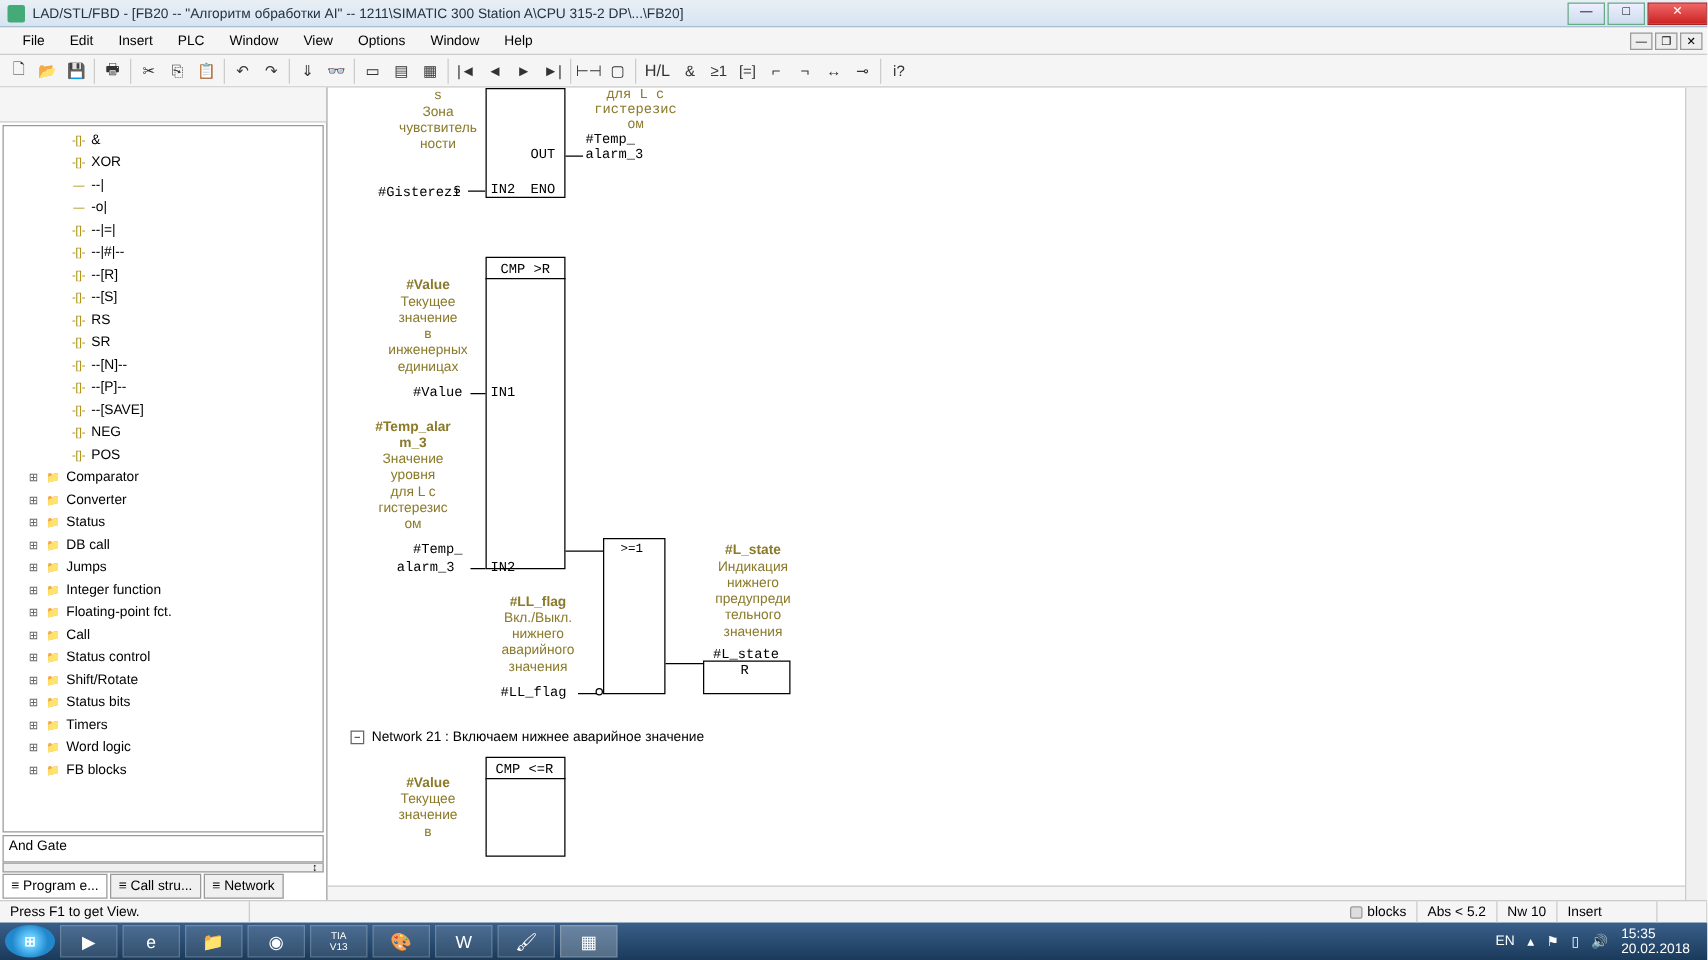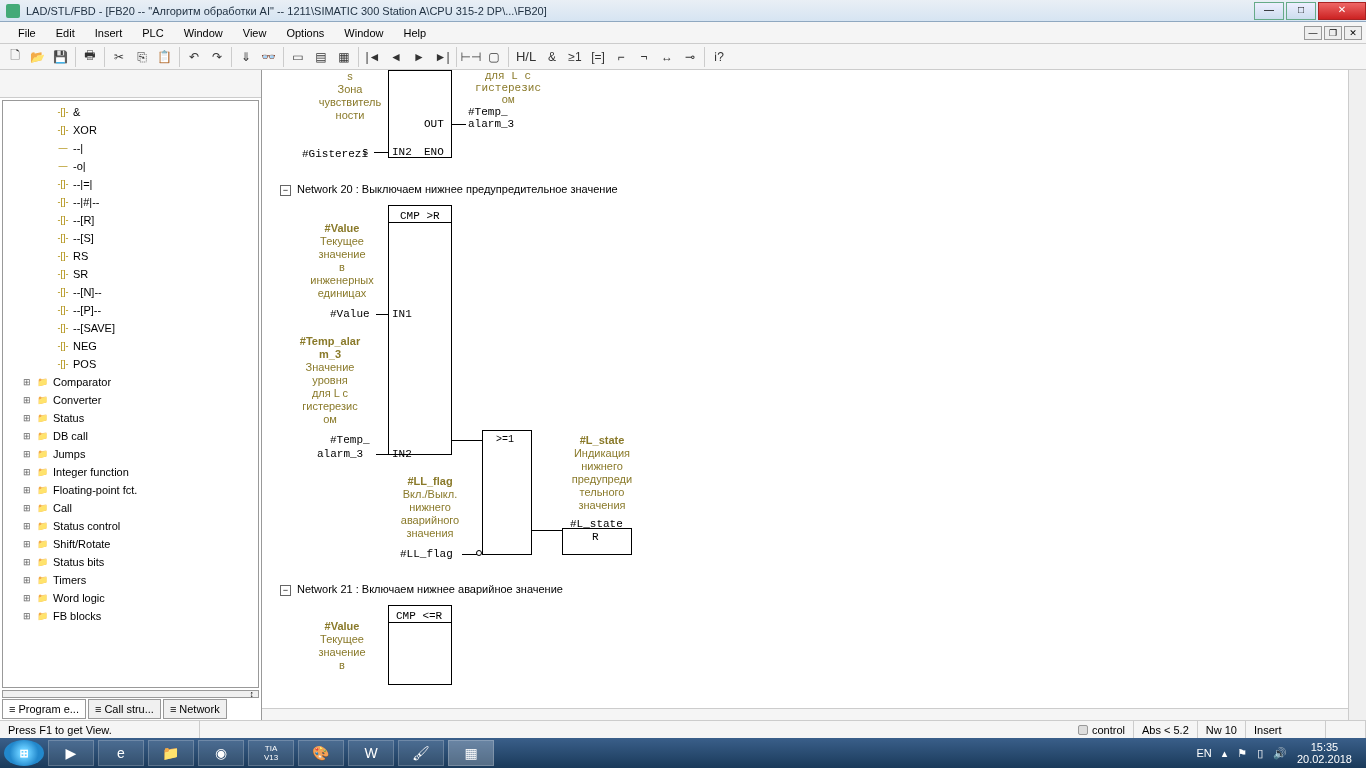--- a/index.html
+++ b/index.html
@@ -58,21 +58,21 @@
 .statusbar { height: 18px; background: #f5f5f5; border-top: 1px solid #ccc; display: flex; align-items: center; font-size: 11px; }
 .statusbar .cell { padding: 0 8px; border-right: 1px solid #ccc; height: 100%; display: flex; align-items: center; }
 .statusbar .spacer { flex: 1; }
 .statusbar .led { width: 10px; height: 10px; background: #ddd; border: 1px solid #999; border-radius: 2px; margin-right: 4px; }
 
 
 .taskbar { height: 30px; background: linear-gradient(#3a5f8a, #1a3a5a); display: flex; align-items: center; padding: 0 4px; }
 .taskbar .start { width: 40px; height: 26px; background: radial-gradient(circle, #6cf 20%, #28c 60%); border-radius: 50%; display:flex;align-items:center;justify-content:center;color:#fff;font-weight:bold;}
 .taskbar .tbtn { width: 46px; height: 26px; margin-left: 4px; background: rgba(255,255,255,0.1); border: 1px solid rgba(255,255,255,0.2); display: flex; align-items: center; justify-content: center; color: #fff; font-size: 14px; }
 .taskbar .tray { margin-left: auto; color: #fff; display: flex; align-items: center; gap: 10px; padding-right: 10px; font-size: 10px; }
-.taskbar .clock { text-align: center; line-height: 12px; }
+.taskbar .clock { text-align: left; line-height: 12px; }
 </style>
 </head>
 <body>
 
 <div class="titlebar">
   <div class="icon"></div>
   <div class="title">LAD/STL/FBD  - [FB20 -- "Алгоритм обработки AI" -- 1211\SIMATIC 300 Station A\CPU 315-2 DP\...\FB20]</div>
   <div class="wbtns">
     <div class="wbtn">—</div>
     <div class="wbtn">□</div>
@@ -284,20 +284,21 @@
             <span class="ico">📁</span>
             <span>Word logic</span>
           </div>
           <div class="tree-row">
             <span class="exp">⊞</span>
             <span class="ico">📁</span>
             <span>FB blocks</span>
           </div>
         </div>
     </div>
+    <div class="nameline">And Gate</div>
     <div class="spdrag">
         <span class="arr">↕</span>
       </div>
     <div class="bottom-tabs">
       <div class="btab active">
           <span>≡</span>
           <span>Program e...</span>
         </div>
       <div class="btab">
           <span>≡</span>
@@ -323,23 +324,20 @@
       <div class="wlbl" style="left:130px;top:76px">IN2</div>
       <div class="wlbl" style="left:162px;top:76px">ENO</div>
       <div class="wlbl" style="left:162px;top:48px">OUT</div>
       <div class="wline" style="left:190px;top:54px;width:14px;height:1px"></div>
       <div class="wcomment" style="left:206px;top:0px;width:80px;white-space:pre-line">для L с
 гистерезис
 ом</div>
       <div class="wlbl" style="left:206px;top:36px">#Temp_</div>
       <div class="wlbl" style="left:206px;top:48px">alarm_3</div>
 
-      <div class="netheader" style="left:18px;top:113px">
-        <span class="toggle">−</span><span>Network 20 : Выключаем нижнее предупредительное значение</span>
-      </div>
 
       <div class="wbox" style="left:126px;top:135px;width:64px;height:250px"></div>
       <div class="wlbl" style="left:138px;top:140px">CMP &gt;R</div>
       <div class="wline" style="left:126px;top:152px;width:64px;height:1px"></div>
 
       <div class="wcomment" style="left:40px;top:152px;width:80px"><b>#Value</b><br><span style="white-space:pre-line">Текущее
 значение
 в
 инженерных
 единицах</span></div>
@@ -395,21 +393,21 @@
   </div>
 
   <div class="rscroll"></div>
 </div>
 
 <div class="statusbar">
   <div class="cell" style="flex:0 0 auto;min-width:200px">Press F1 to get View.</div>
   <div class="spacer"></div>
   <div class="cell">
       <span class="led"></span>
-      <span>control</span>
+      <span>blocks</span>
     </div>
   <div class="cell">Abs &lt; 5.2</div>
   <div class="cell">Nw 10</div>
   <div class="cell" style="width:80px">Insert</div>
   <div class="cell" style="width:40px"></div>
 </div>
 
 <div class="taskbar">
   <div class="start">⊞</div>
   <div class="tbtn">▶</div>

